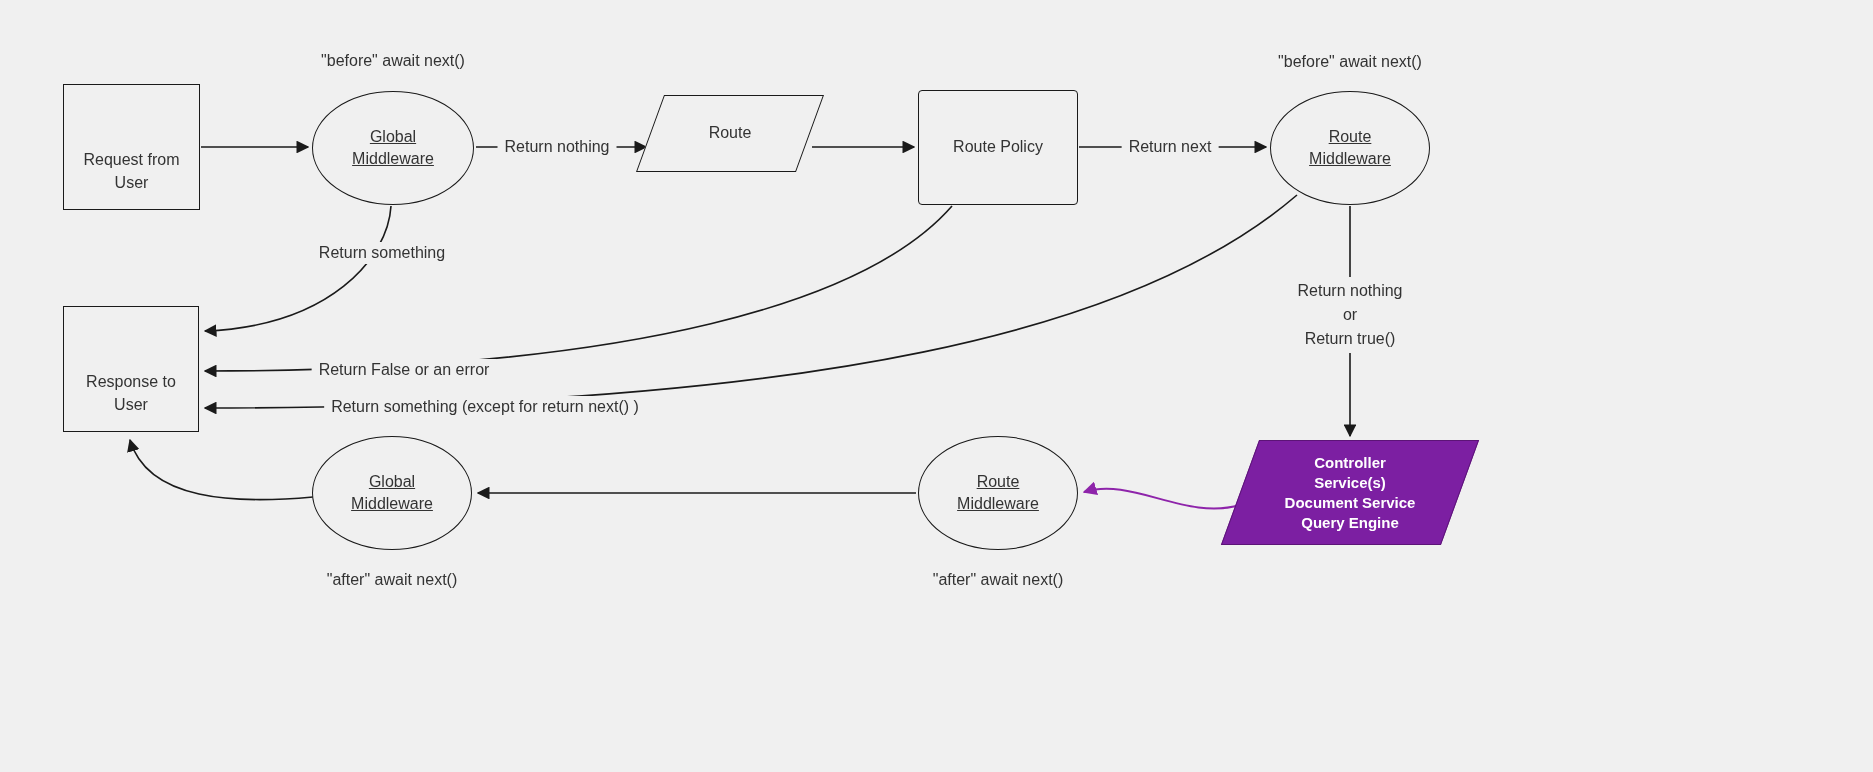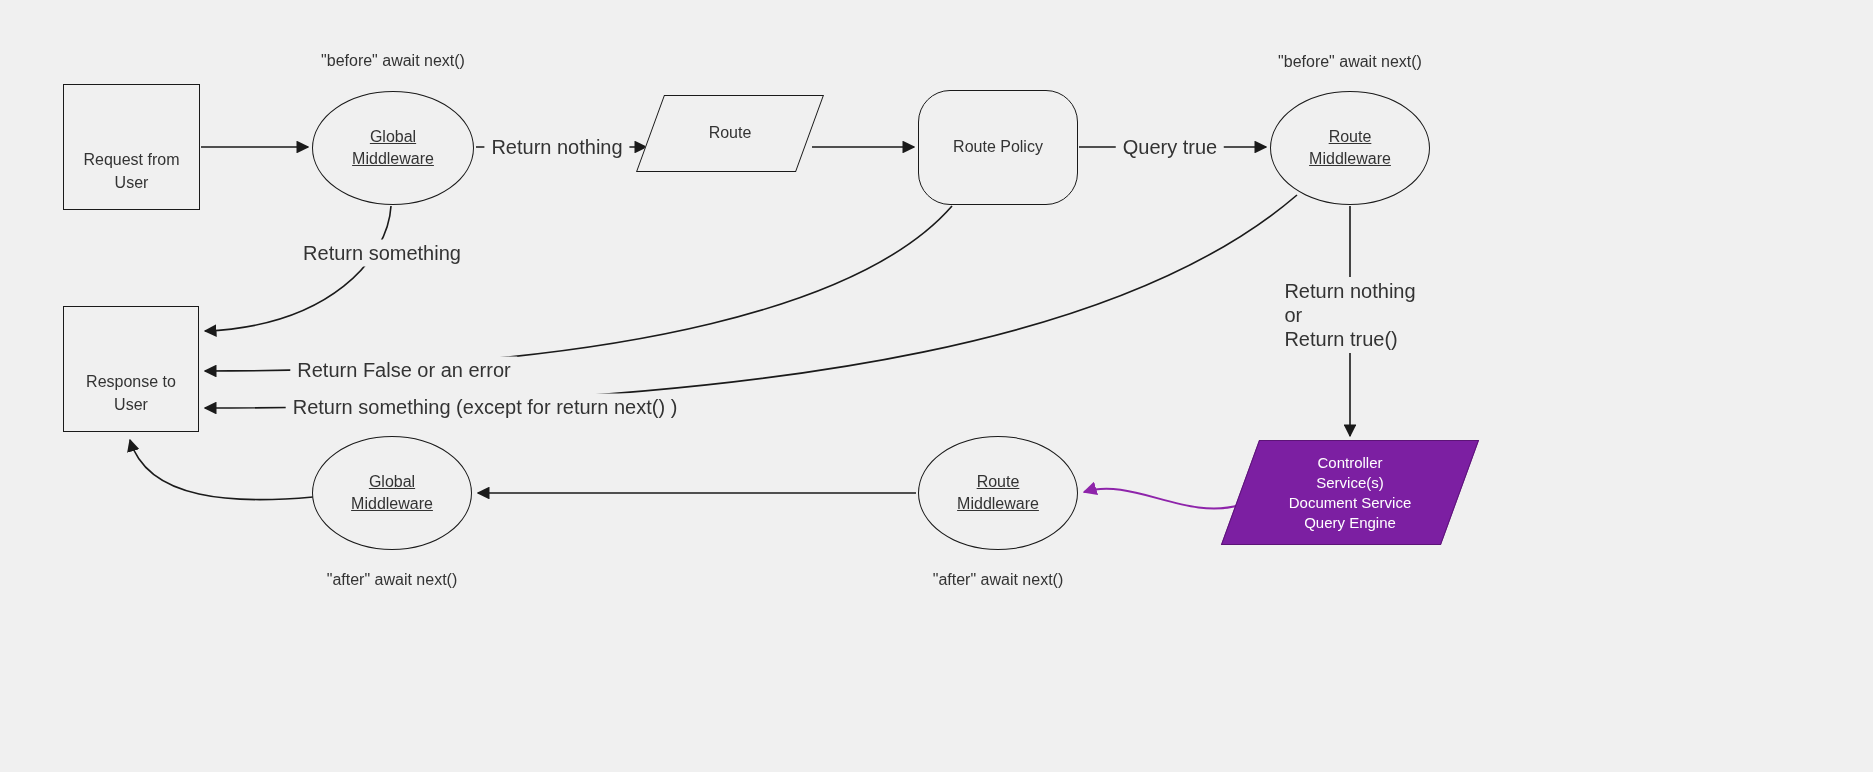--- a/index.html
+++ b/index.html
@@ -53,54 +53,55 @@
     border: 1.6px solid var(--stroke, #1a1a1a);
     background: var(--node-fill, #f0f0f0);
     border-radius: 50%;
     padding: 0 26px;
     box-sizing: border-box;
     text-decoration: underline;
   }
   .shape-rounded {
     border: 1.6px solid var(--stroke, #1a1a1a);
     background: var(--node-fill, #f0f0f0);
-    border-radius: 32px;
+    border-radius: 4px;
     padding: 0 12px;
     box-sizing: border-box;
   }
   .pgram { background: transparent; }
   .pgram-skin {
     position: absolute;
     inset: 0;
     border: 1.6px solid var(--stroke, #1a1a1a);
     background: var(--node-fill, #f0f0f0);
     transform: skewX(-20deg);
     box-sizing: border-box;
   }
   .pgram-purple .pgram-skin {
     background: var(--purple-fill, #7c1fa2);
     border-color: var(--purple-stroke, #5c1477);
   }
   .pgram-label { position: relative; z-index: 1; }
   .purple-text {
     color: var(--purple-text, #ffffff);
-    font-weight: normal;
+    font-weight: bold;
     font-size: 15px;
     line-height: 20px;
   }
 
   .elabel {
     position: absolute;
     transform: translate(-50%, -50%);
     background: var(--background, #f0f0f0);
     padding: 2px 7px;
-    font-size: 20px;
+    font-size: 16px;
     white-space: nowrap;
     color: var(--text, #333333);
     z-index: 3;
+    text-align: center;
   }
   .elabel-multi { line-height: 24px; }
   .annotation {
     position: absolute;
     transform: translate(-50%, -50%);
     font-size: 16px;
     white-space: nowrap;
     color: var(--text, #333333);
     z-index: 3;
   }
@@ -175,21 +176,21 @@
   <div class="node shape-ellipse" style="left:312px;top:436px;width:160px;height:114px">
     <span>Global Middleware</span>
   </div>
 
   <div class="annotation" style="left:393px;top:61px">"before" await next()</div>
   <div class="annotation" style="left:1350px;top:62px">"before" await next()</div>
   <div class="annotation" style="left:392px;top:580px">"after" await next()</div>
   <div class="annotation" style="left:998px;top:580px">"after" await next()</div>
 
   <div class="elabel" style="left:557px;top:147px">Return nothing</div>
-  <div class="elabel" style="left:1170px;top:147px">Query true</div>
+  <div class="elabel" style="left:1170px;top:147px">Return next</div>
   <div class="elabel" style="left:382px;top:253px">Return something</div>
   <div class="elabel" style="left:404px;top:370px">Return False or an error</div>
   <div class="elabel" style="left:485px;top:407px">Return something (except for return next() )</div>
   <div class="elabel elabel-multi" style="left:1350px;top:315px">
     <div>Return nothing</div>
     <div>or</div>
     <div>Return true()</div>
   </div>
 
 </div>

